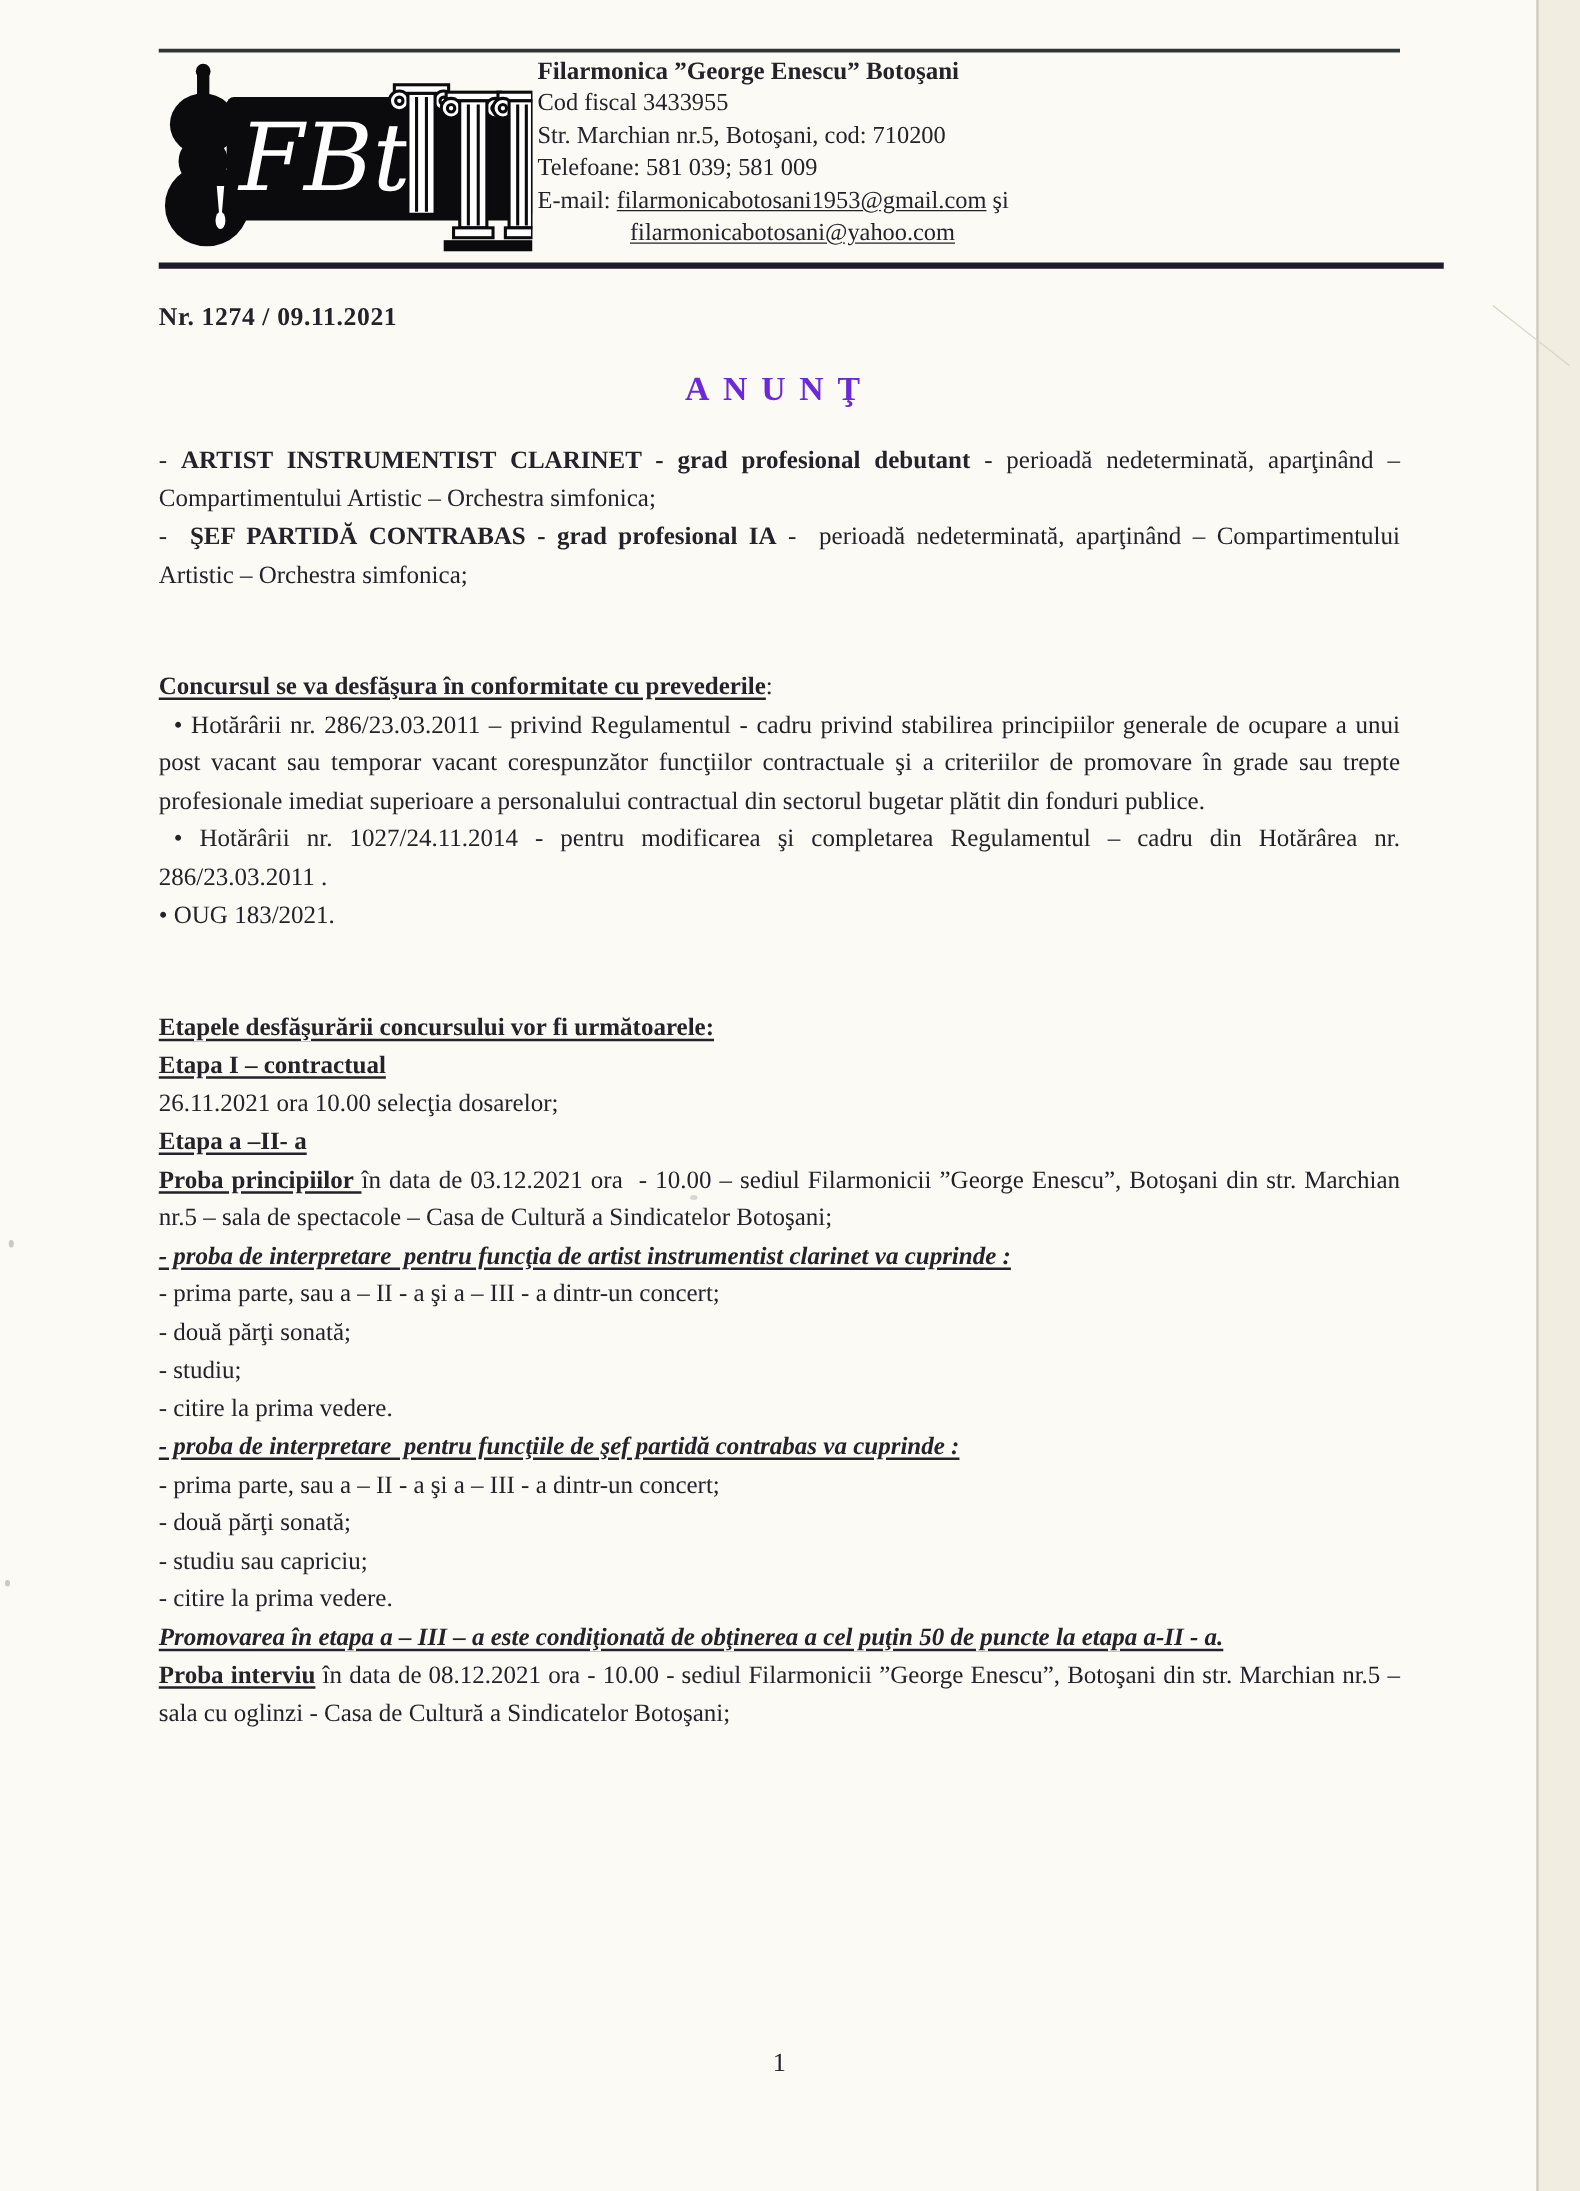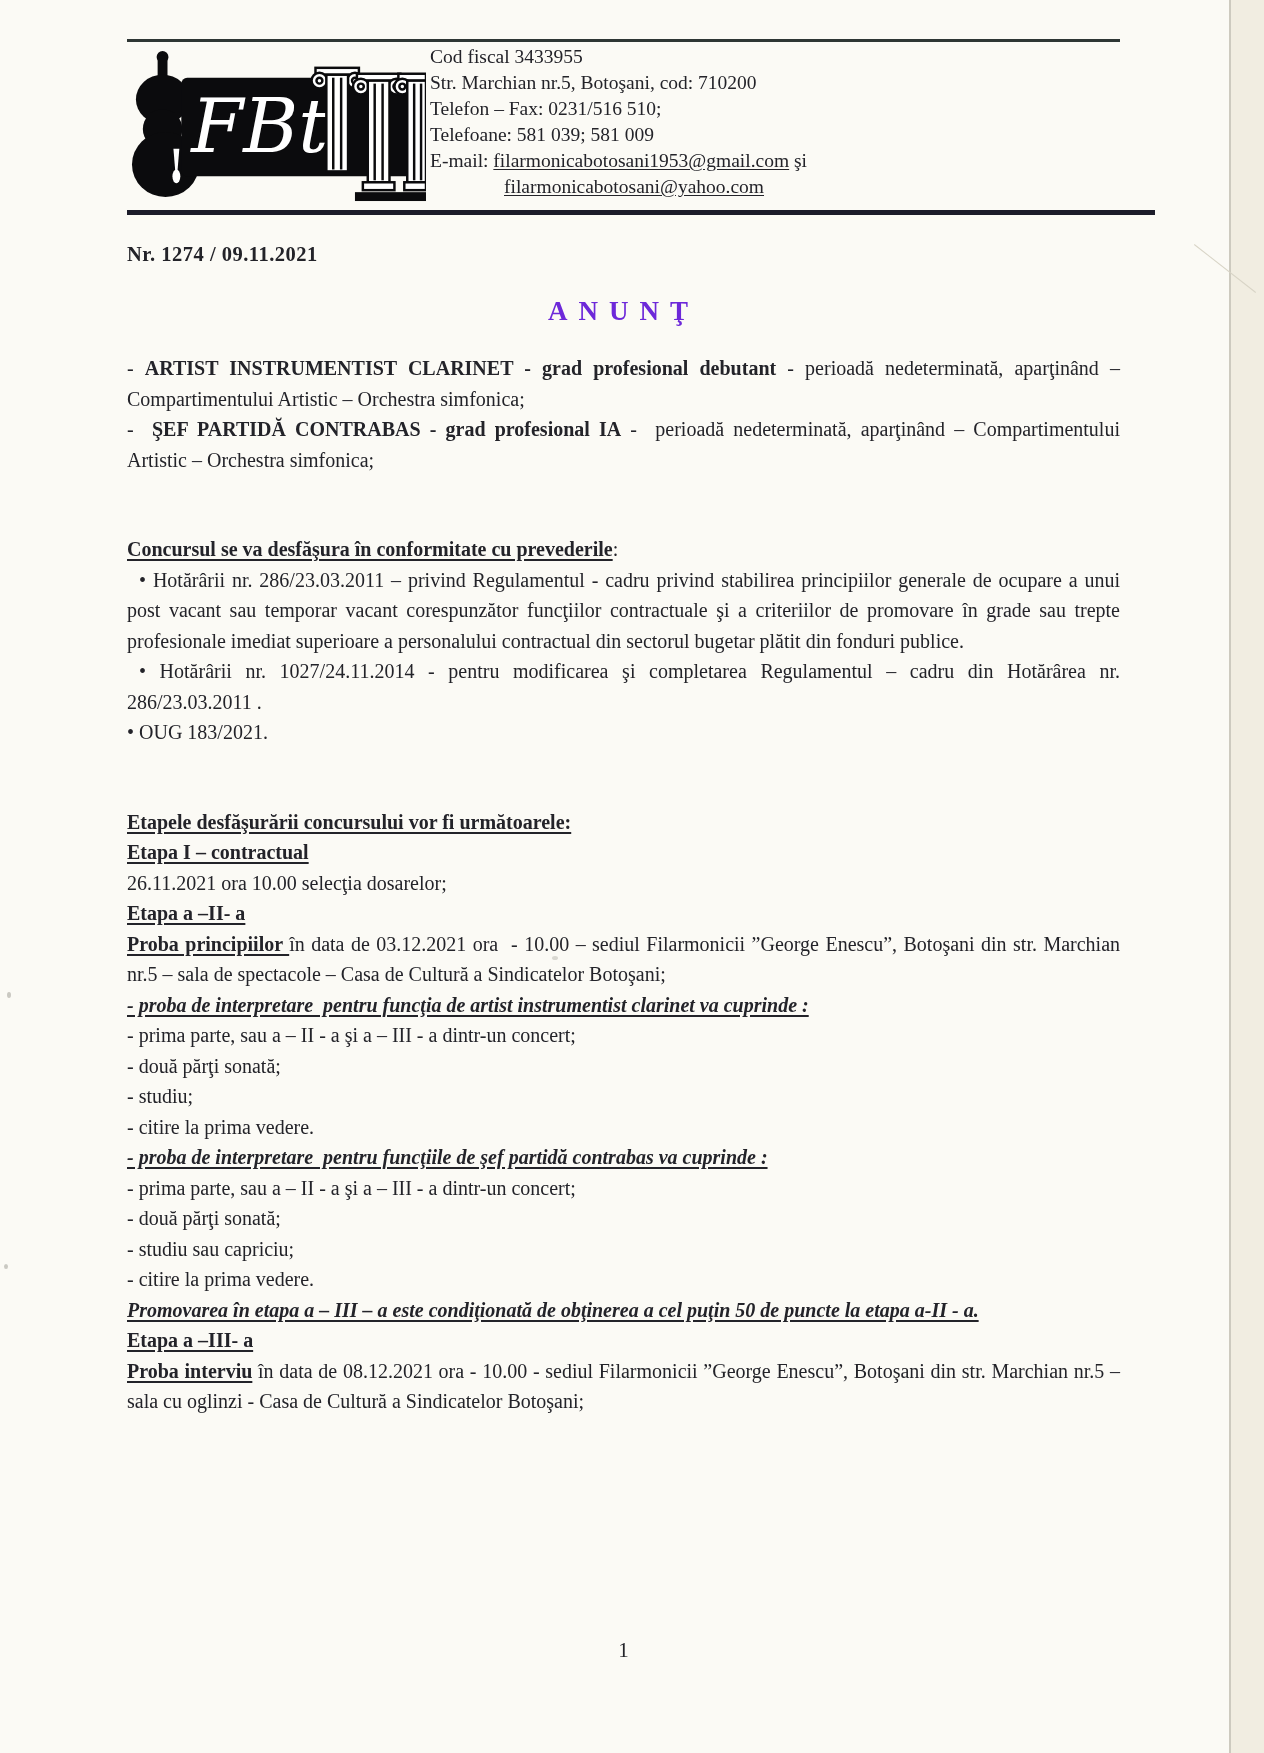--- a/index.html
+++ b/index.html
@@ -106,23 +106,23 @@
         <rect x="281" y="31" width="19" height="103"></rect>
         <line x1="288" y1="34" x2="288" y2="132"></line>
           <line x1="295" y1="34" x2="295" y2="132"></line>
         <rect x="278" y="134" width="22" height="8"></rect>
       </g>
       <rect x="228" y="144" width="72" height="9" fill="#0b0b0d"></rect>
     </svg>
   </div>
 
   <div class="contact">
+    <div class="org">Filarmonica ”George Enescu” Botoşani</div>
     <div>Cod fiscal 3433955</div>
     <div>Str. Marchian nr.5, Botoşani, cod: 710200</div>
-    <div>Telefon – Fax: 0231/516 510;</div>
     <div>Telefoane: 581 039; 581 009</div>
     <div class="email-line"><span>E-mail: </span><span class="u">filarmonicabotosani1953@gmail.com</span><span> şi</span></div>
     <div class="yahoo u">filarmonicabotosani@yahoo.com</div>
   </div>
 
   <div class="nr-line">Nr.  1274  / 09.11.2021</div>
 
   <div class="content">
     <h1 class="doc-title">ANUNŢ</h1>
     <div>
@@ -141,20 +141,19 @@
         <p class="bl"><span>- prima parte, sau a – II - a şi a – III - a dintr-un concert;</span></p>
         <p class="bl"><span>- două părţi sonată;</span></p>
         <p class="bl"><span>- studiu;</span></p>
         <p class="bl"><span>- citire la prima vedere.</span></p>
         <p class="bl"><span class="biu">- proba de interpretare &nbsp;pentru funcţiile de şef partidă contrabas va cuprinde :</span></p>
         <p class="bl"><span>- prima parte, sau a – II - a şi a – III - a dintr-un concert;</span></p>
         <p class="bl"><span>- două părţi sonată;</span></p>
         <p class="bl"><span>- studiu sau capriciu;</span></p>
         <p class="bl"><span>- citire la prima vedere.</span></p>
         <p class="bl"><span class="iu">Promovarea în etapa a – III – a este condiţionată de obţinerea a cel puţin 50 de puncte la etapa a-II - a.</span></p>
-        <p class="bl"><span class="bu">Etapa a –III- a</span></p>
         <p class="bl"><span class="bu">Proba interviu</span><span> în data de 08.12.2021 ora - 10.00 - sediul Filarmonicii ”George Enescu”, Botoşani din str. Marchian nr.5 – sala cu oglinzi - Casa de Cultură a Sindicatelor Botoşani;</span></p>
       </div>
   </div>
 
   <div class="page-num">1</div>
 
 </div>
 
 </body></html>

